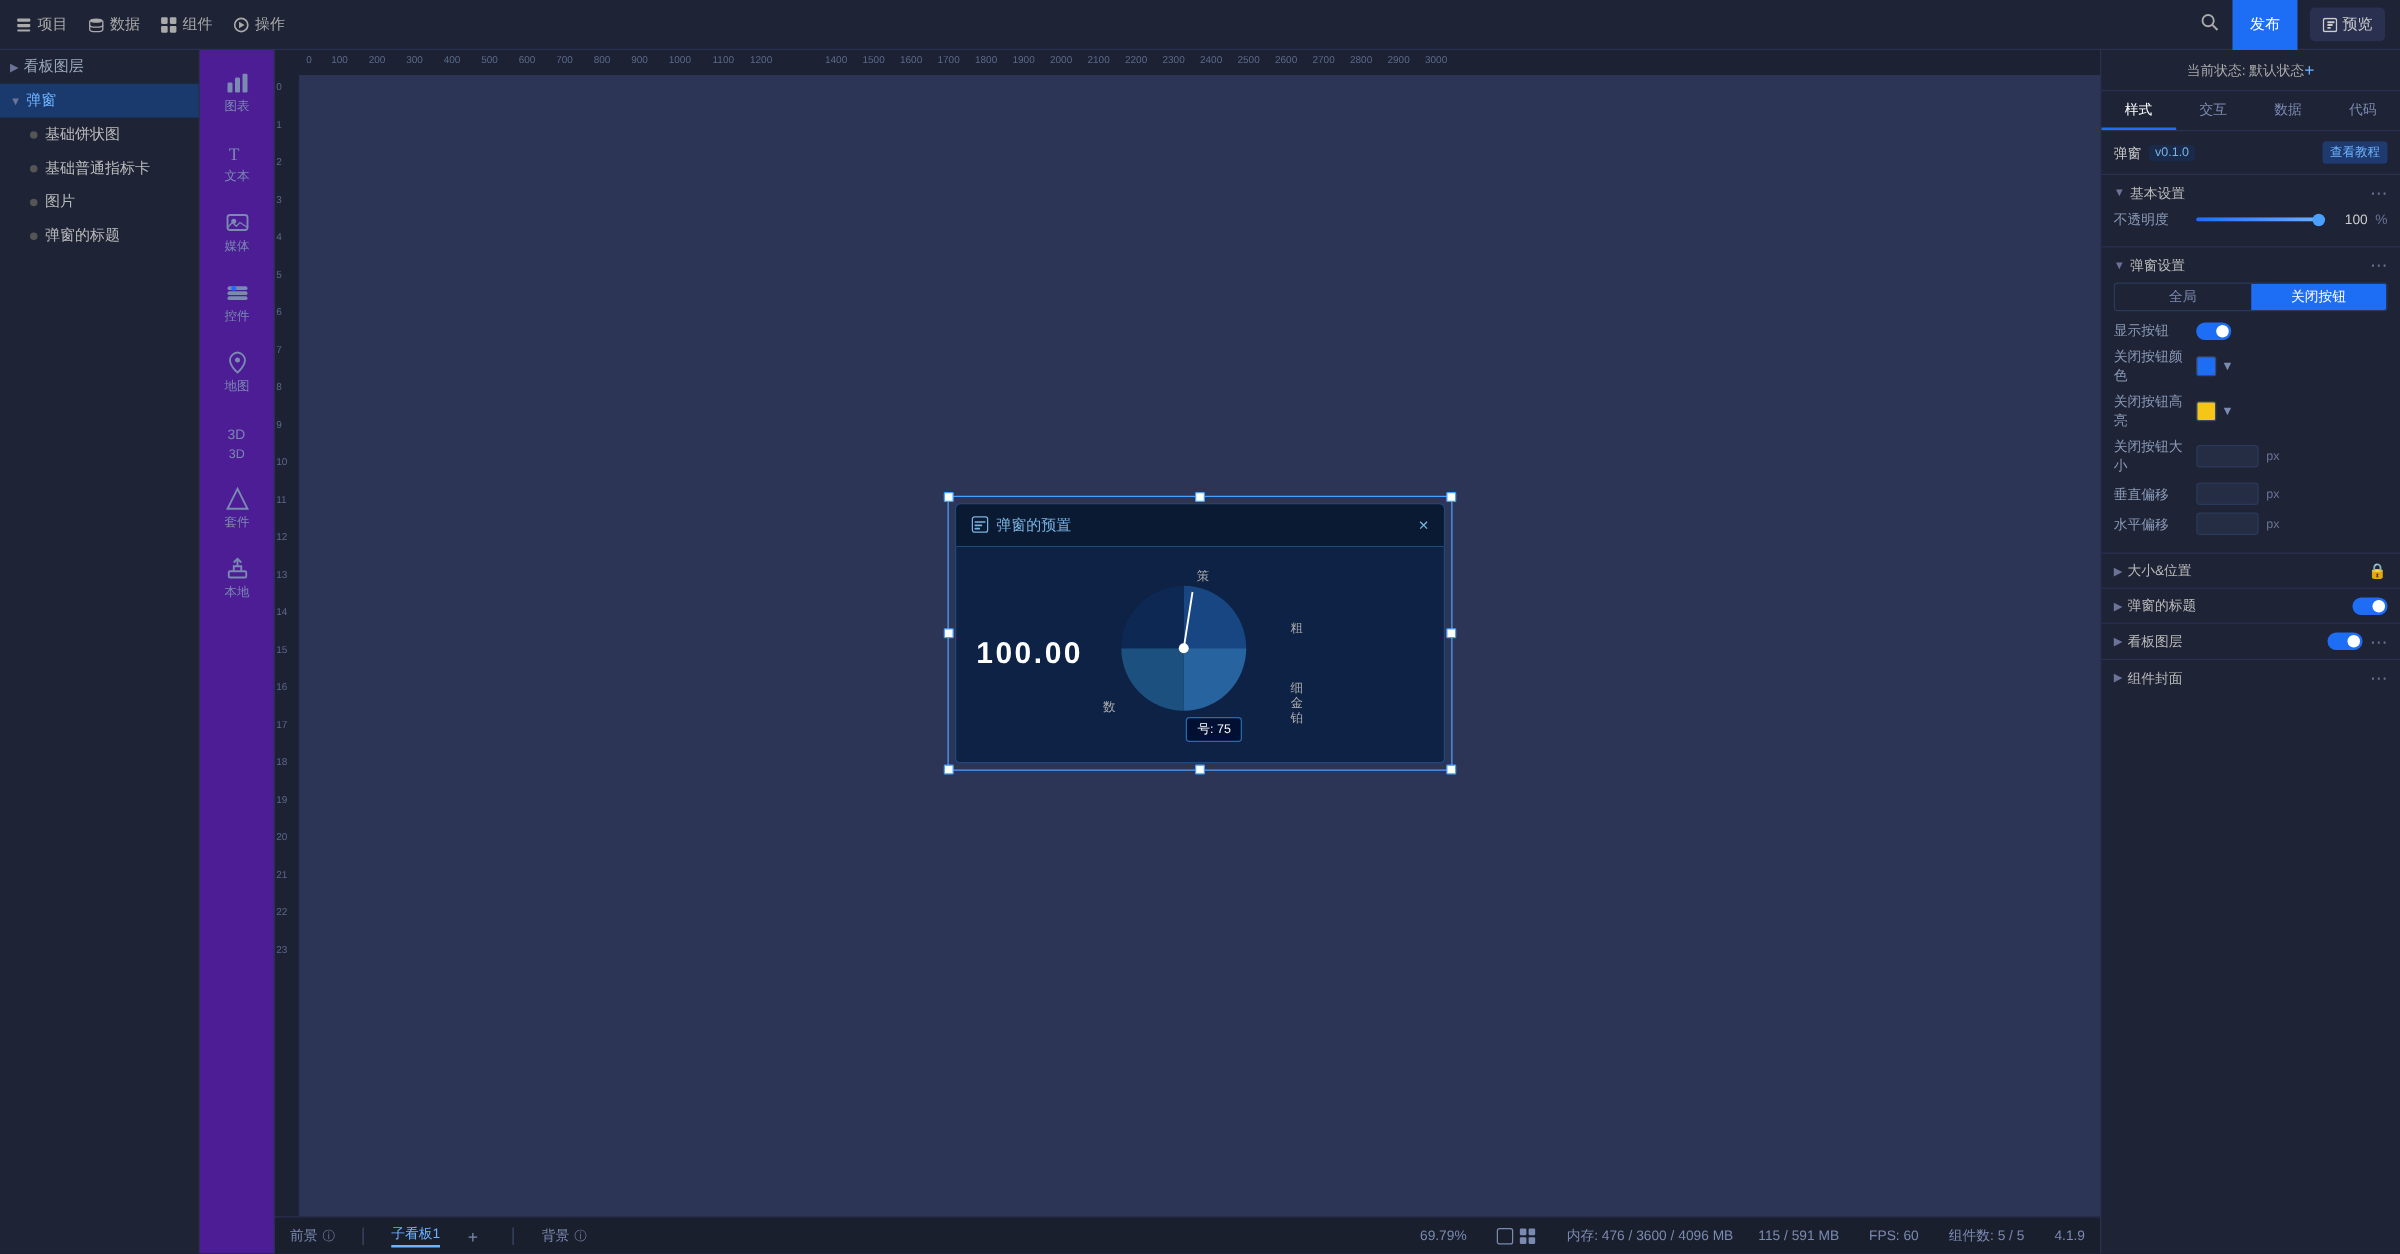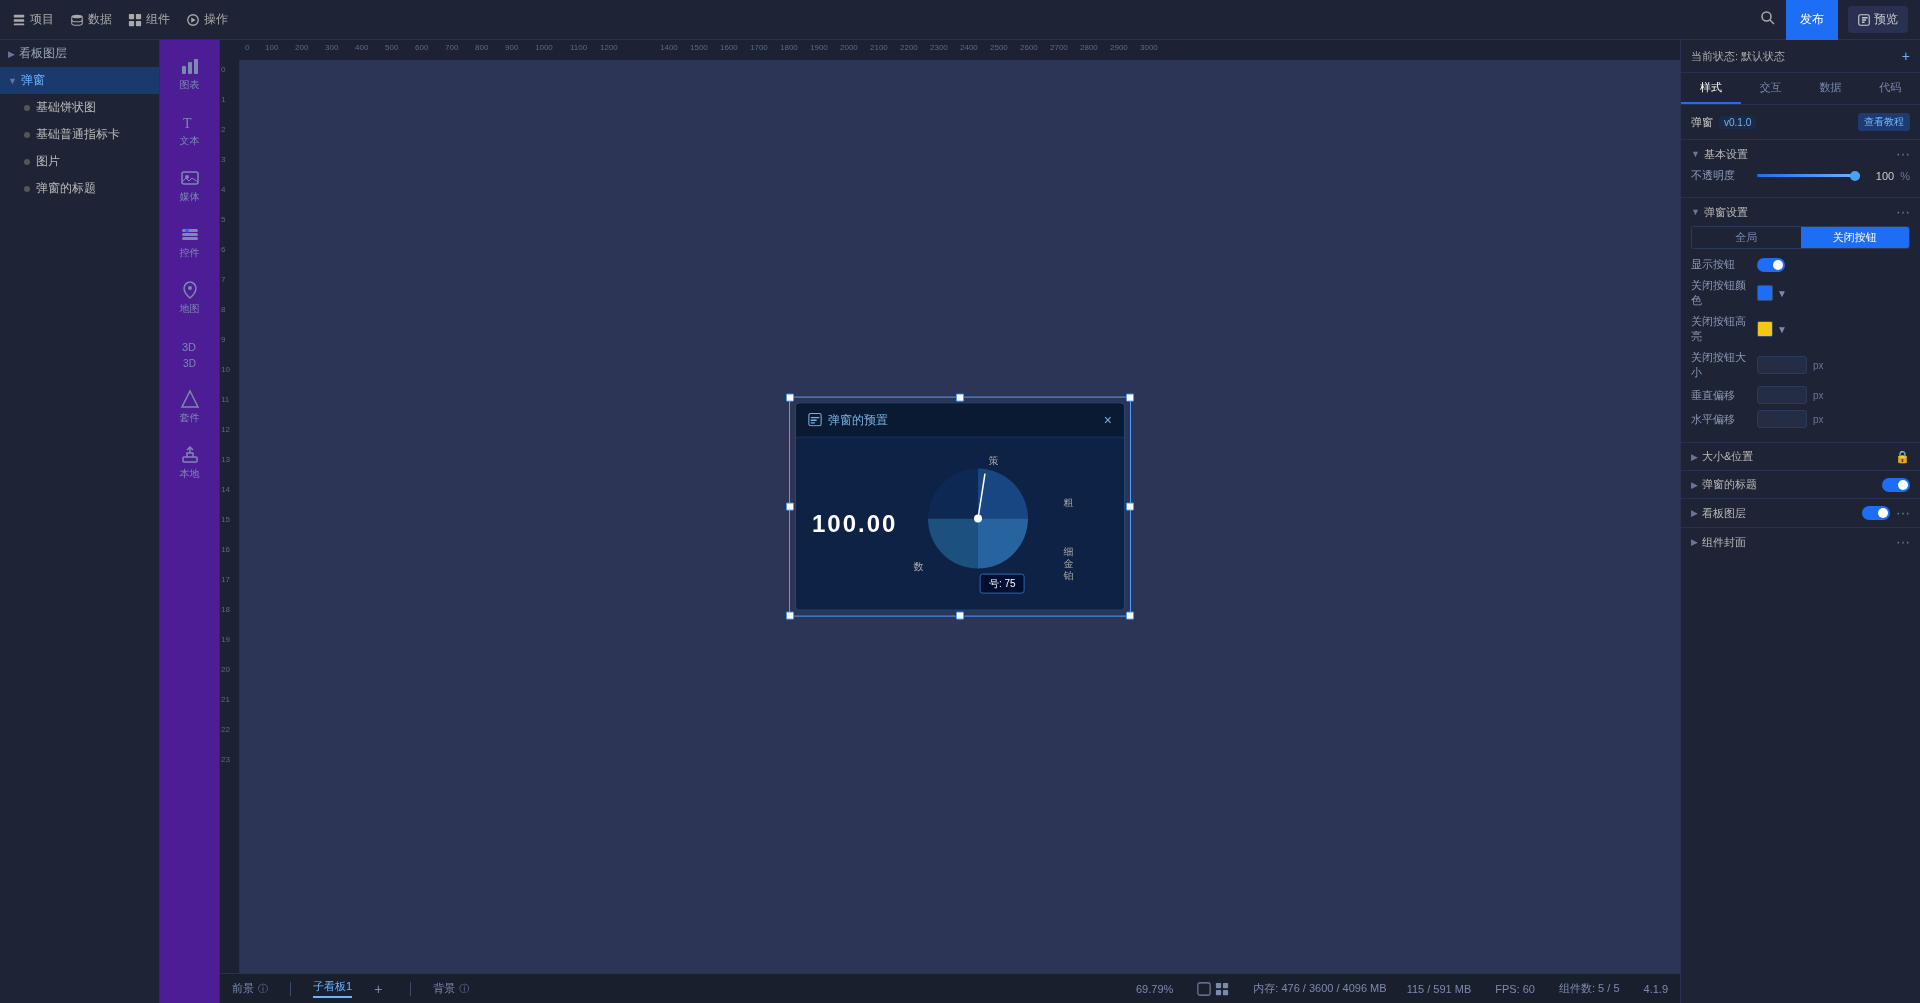--- a/index.html
+++ b/index.html
@@ -43,21 +43,21 @@
     .modal-value { color: #fff; font-size: 24px; font-weight: bold; letter-spacing: 2px; }
 
     
     .bottom-bar { height: 30px; background: #1a1f2e; border-top: 1px solid #2a3050; display: flex; align-items: center; padding: 0 12px; gap: 16px; font-size: 11px; color: #7a8ab0; flex-shrink: 0; }
     .tab-item { display: flex; align-items: center; gap: 4px; cursor: pointer; color: #7a8ab0; }
     .tab-item.active { color: #6eb3ff; border-bottom: 2px solid #6eb3ff; }
     .add-btn { cursor: pointer; color: #7a8ab0; font-size: 14px; }
 
     
     .right-panel { width: 240px; background: #1e2335; border-left: 1px solid #2a3050; display: flex; flex-direction: column; flex-shrink: 0; overflow-y: auto; }
-    .right-top { padding: 8px 10px; border-bottom: 1px solid #2a3050; display: flex; align-items: center; justify-content: space-between; }
+    .right-top { padding: 8px 10px; border-bottom: 1px solid #2a3050; display: flex; align-items: center; justify-content: center; }
     .right-top-label { color: #aaa; font-size: 11px; }
     .right-top-add { color: #6eb3ff; cursor: pointer; font-size: 14px; }
     .right-tabs { display: flex; border-bottom: 1px solid #2a3050; }
     .right-tab { flex: 1; text-align: center; padding: 7px 4px; font-size: 11px; color: #7a8ab0; cursor: pointer; }
     .right-tab.active { color: #fff; border-bottom: 2px solid #1e6ef5; }
     .right-section { padding: 8px 10px; border-bottom: 1px solid #2a3050; }
     .version-badge { background: #1a2a4a; color: #7ab3e0; font-size: 10px; padding: 1px 5px; border-radius: 3px; }
     .tutorial-link { background: #1e3a6e; color: #6eb3ff; font-size: 10px; padding: 2px 6px; border-radius: 3px; cursor: pointer; }
     .prop-row { display: flex; align-items: center; margin-bottom: 6px; gap: 6px; }
     .prop-label { color: #8a9ab8; font-size: 11px; width: 60px; flex-shrink: 0; }
@@ -314,21 +314,21 @@
             <div style="position:absolute;top:-4px;right:-4px;width:8px;height:8px;background:#fff;border:1px solid #4a9fff;border-radius:1px;"></div>
             <div style="position:absolute;bottom:-4px;left:-4px;width:8px;height:8px;background:#fff;border:1px solid #4a9fff;border-radius:1px;"></div>
             <div style="position:absolute;bottom:-4px;right:-4px;width:8px;height:8px;background:#fff;border:1px solid #4a9fff;border-radius:1px;"></div>
 
             <div style="position:absolute;top:-4px;left:50%;transform:translateX(-50%);width:8px;height:8px;background:#fff;border:1px solid #4a9fff;border-radius:1px;"></div>
             <div style="position:absolute;bottom:-4px;left:50%;transform:translateX(-50%);width:8px;height:8px;background:#fff;border:1px solid #4a9fff;border-radius:1px;"></div>
             <div style="position:absolute;left:-4px;top:50%;transform:translateY(-50%);width:8px;height:8px;background:#fff;border:1px solid #4a9fff;border-radius:1px;"></div>
             <div style="position:absolute;right:-4px;top:50%;transform:translateY(-50%);width:8px;height:8px;background:#fff;border:1px solid #4a9fff;border-radius:1px;"></div>
           </div>
 
-          <div class="modal-box" style="width:330px;">
+          <div class="modal-box" style="width:392px;">
             <div class="modal-header">
               <div class="modal-header-left">
                 <svg width="14" height="14" fill="#7ab3e0" viewBox="0 0 16 16">
                     <rect x="1" y="1" width="14" height="14" rx="2" fill="none" stroke="#7ab3e0" stroke-width="1.2"></rect>
                     <rect x="3" y="5" width="10" height="1.5" rx="0.5" fill="#7ab3e0"></rect>
                     <rect x="3" y="8" width="7" height="1.5" rx="0.5" fill="#7ab3e0"></rect>
                     <rect x="3" y="11" width="5" height="1.5" rx="0.5" fill="#7ab3e0"></rect>
                   </svg>
                 <span>弹窗的预置</span>
               </div>

